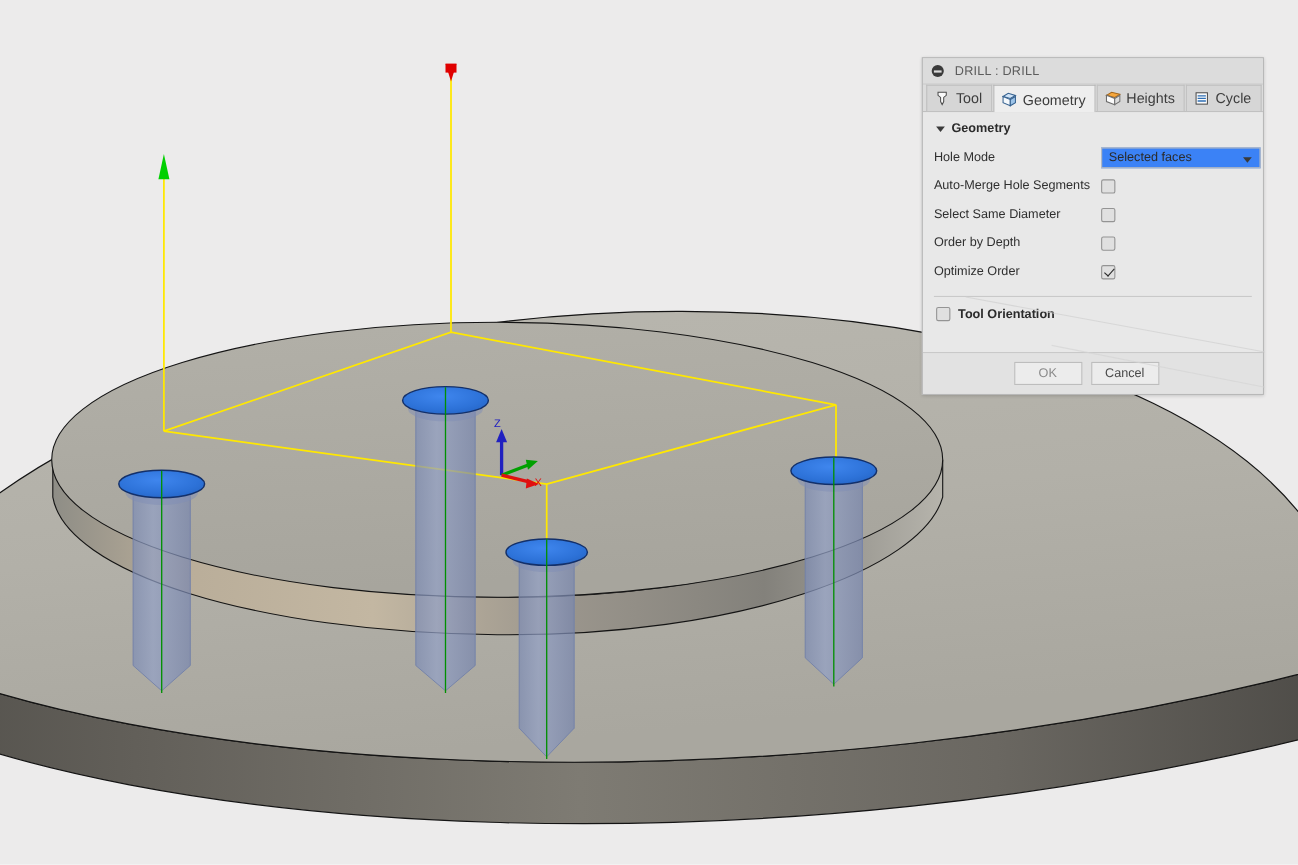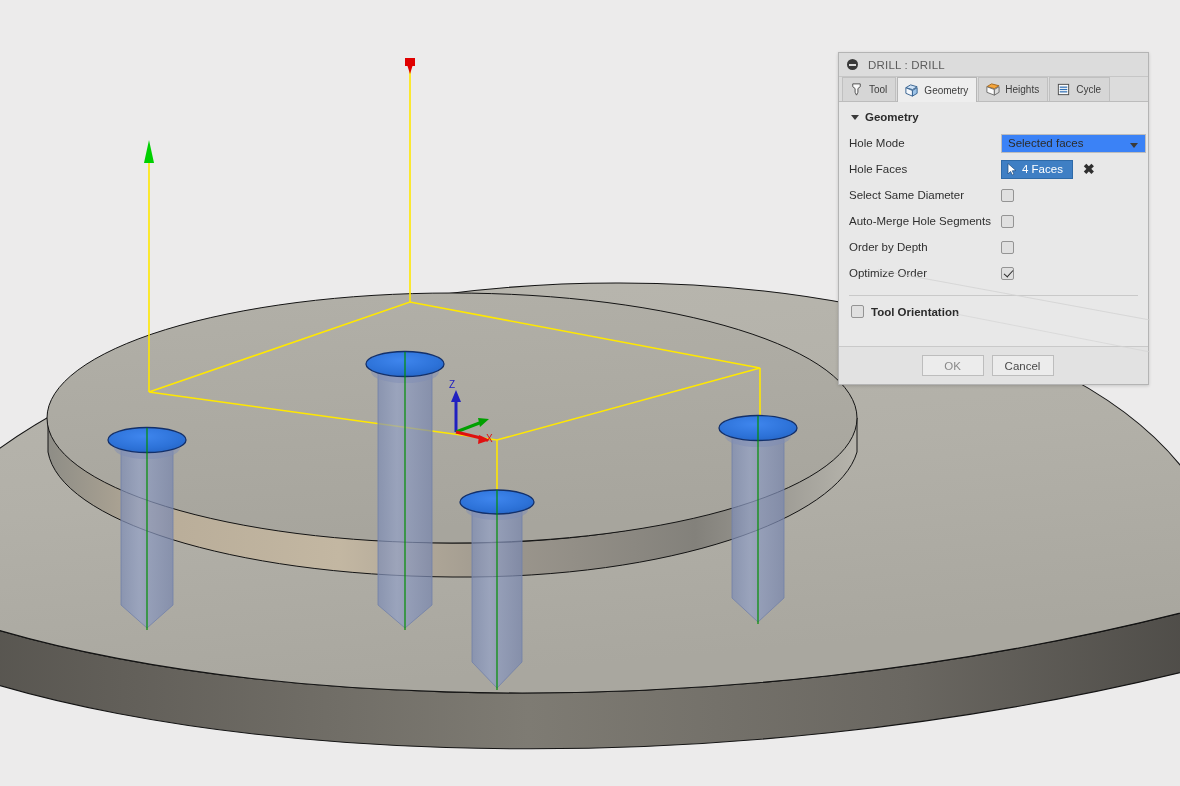--- a/index.html
+++ b/index.html
@@ -79,21 +79,21 @@
   .tab {
     display: flex;
     align-items: center;
     gap: 5px;
     height: 24px;
     padding: 0 8px 0 6px;
     background: #d6d6d6;
     border: 1px solid #c0c0c0;
     border-bottom: none;
     margin-right: 1px;
-    font-size: 10px;
+    font-size: 13px;
     color: #3d3d3d;
     cursor: default;
     text-align: center;
   }
   .tab.active {
     background: #eeeeee;
     border-color: #b6b6b6;
     height: 25px;
     margin-bottom: -1px;
   }
@@ -424,48 +424,36 @@
       <div class="row">
         <span class="lbl">Hole Mode</span>
         <span class="ctl">
           <span class="combo">
             <span>Selected faces</span>
             <span class="arrow"></span>
           </span>
         </span>
       </div>
 
+
       <div class="row">
-        <span class="lbl">Hole Faces</span>
+        <span class="lbl">Auto-Merge Hole Segments</span>
         <span class="ctl">
-          <span class="sel-btn">
-            <svg width="11" height="13" viewBox="0 0 11 13">
-              <path d="M1 0.5 L1 11 L3.6 8.4 L5.3 12 L7 11.2 L5.3 7.8 L9 7.6 Z" fill="#ffffff" stroke="#1b4a80" stroke-width="0.7"></path>
-            </svg>
-            <span>4 Faces</span>
-          </span>
-          <span class="clear-x">✖</span>
+          <span class="cbox"></span>
         </span>
       </div>
 
       <div class="row">
         <span class="lbl">Select Same Diameter</span>
         <span class="ctl">
           <span class="cbox"></span>
         </span>
       </div>
 
       <div class="row">
-        <span class="lbl">Auto-Merge Hole Segments</span>
-        <span class="ctl">
-          <span class="cbox"></span>
-        </span>
-      </div>
-
-      <div class="row">
         <span class="lbl">Order by Depth</span>
         <span class="ctl">
           <span class="cbox"></span>
         </span>
       </div>
 
       <div class="row">
         <span class="lbl">Optimize Order</span>
         <span class="ctl">
           <span class="cbox checked"></span>

